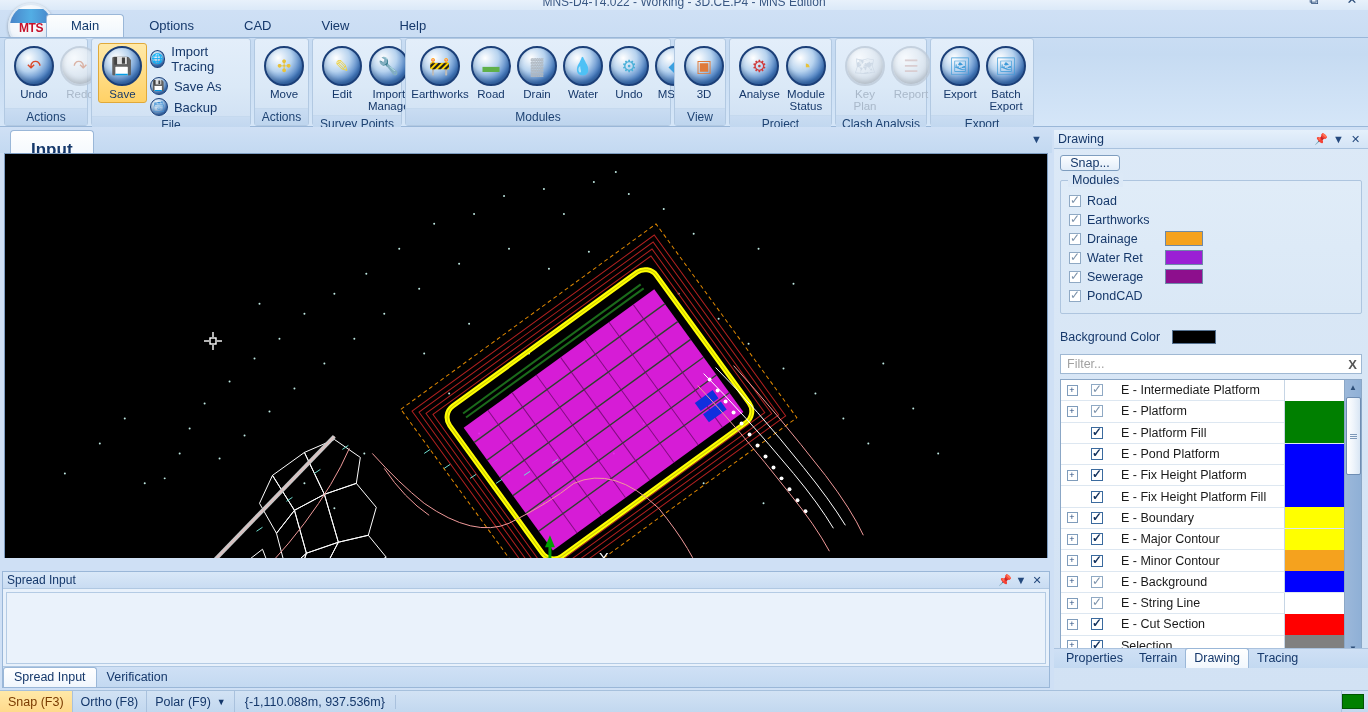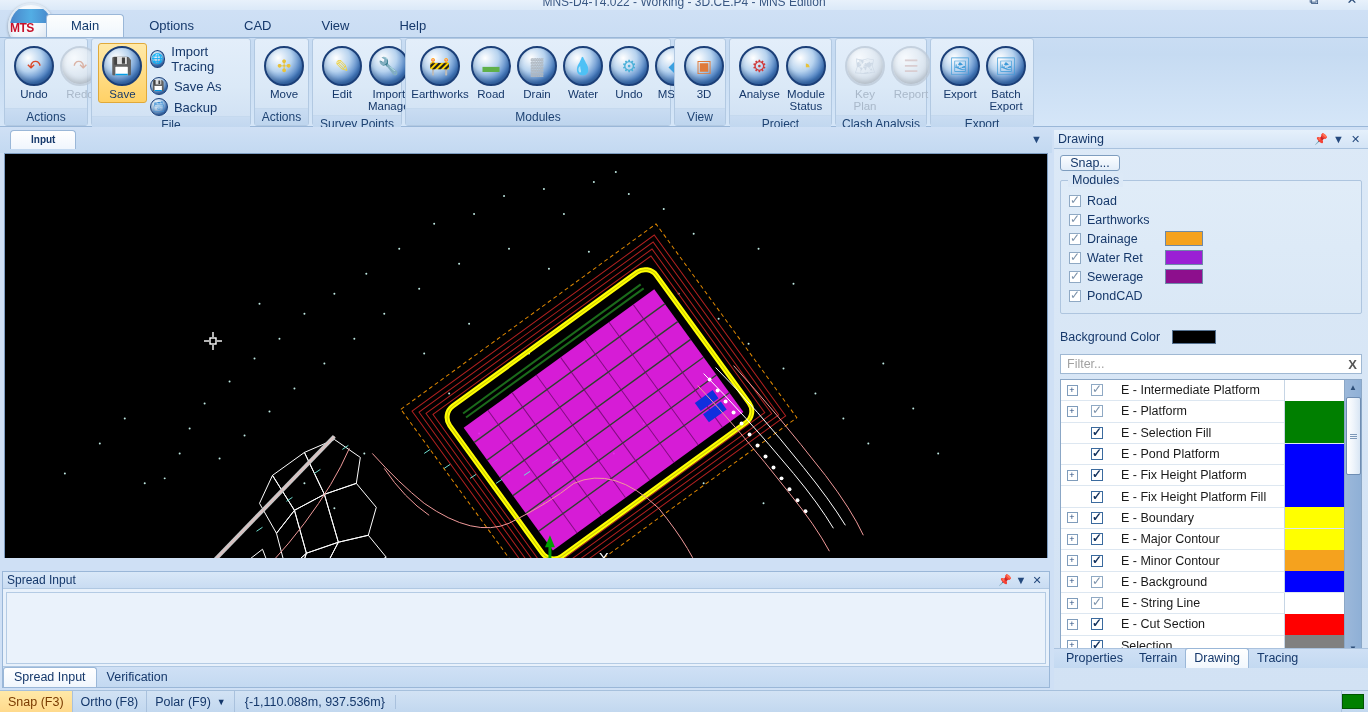--- a/index.html
+++ b/index.html
@@ -38,21 +38,21 @@
     position: absolute; left: 8px; top: -7px; width: 46px; height: 46px;
     border-radius: 50%;
     background: radial-gradient(circle at 35% 30%, #ffffff 0%, #f2f6fb 45%, #c9d8e8 100%);
     border: 2px solid #dfe9f4;
     box-shadow: 0 1px 3px rgba(0,0,0,.35);
     overflow: hidden;
   }
   .applogo .lg-top { position:absolute; left:0; top:4px; width:100%; height:14px;
      background: linear-gradient(to right,#2a6fbf,#35a0e0,#2a6fbf); opacity:.85; }
   .applogo .lg-txt {
-    position: absolute; left:0; top:16px; width:100%; 
+    position: absolute; left:0; top:16px; width:100%; text-align:center;
     font-weight: bold; font-size: 12px; color: #c7112a; letter-spacing: -0.5px;
     font-family: "Liberation Sans", sans-serif;
   }
 
   .tabs { position: absolute; left: 46px; top: 5px; height: 22px; display: flex; align-items: flex-end; }
   .tab {
     padding: 3px 24px 4px 24px; font-size: 13px; color: #15386b;
     border: 1px solid transparent; border-bottom: none;
     border-radius: 4px 4px 0 0; cursor: default;
   }
@@ -111,21 +111,21 @@
   .smalllist { display: flex; flex-direction: column; gap: 3px; padding-top: 1px; }
   .smallitem { display: flex; align-items: center; gap: 6px; cursor: default; padding: 0 3px; }
   .smallitem .lbl { font-size: 13px; color: #16386a; }
 
   
   .workarea { position: absolute; left: 0; top: 127px; width: 1052px; height: 563px; }
   .doctabs { position: absolute; left: 0; top: 0; width: 1052px; height: 26px;
      background: linear-gradient(to bottom,#cfe0f5,#c3d9f1); }
   .doctab {
     position: absolute; left: 10px; top: 3px;
-    padding: 3px 20px 4px 20px; font-size: 10px; color: #15386b; font-weight: bold;
+    padding: 9px 20px 4px 20px; font-size: 17px; color: #15386b; font-weight: bold;
     background: linear-gradient(to bottom,#ffffff,#f0f6fd);
     border: 1px solid #9ab7d8; border-bottom: none; border-radius: 4px 4px 0 0;
   }
   .doctabs-arrow { position: absolute; right: 10px; top: 6px; color: #24497d; font-size: 11px; }
 
   .canvas-wrap {
     position: absolute; left: 4px; top: 26px; width: 1044px; height: 405px;
     background: #000; border: 1px solid #7d9cc0;
   }
   .canvas { position: absolute; inset: 0; overflow: hidden; }
@@ -787,21 +787,21 @@
                 <div class="cbox on ghost"></div>
               </div>
               <div class="lname">E - Platform</div>
               <div class="lcol" style="background: rgb(0, 127, 0);"></div>
             </div>
             <div class="lrow">
               <div class="expander"></div>
               <div class="lchk">
                 <div class="cbox on"></div>
               </div>
-              <div class="lname">E - Selection Fill</div>
+              <div class="lname">E - Platform Fill</div>
               <div class="lcol" style="background: rgb(0, 127, 0);"></div>
             </div>
             <div class="lrow">
               <div class="expander"></div>
               <div class="lchk">
                 <div class="cbox on"></div>
               </div>
               <div class="lname">E - Pond Platform</div>
               <div class="lcol" style="background: rgb(0, 0, 255);"></div>
             </div>

